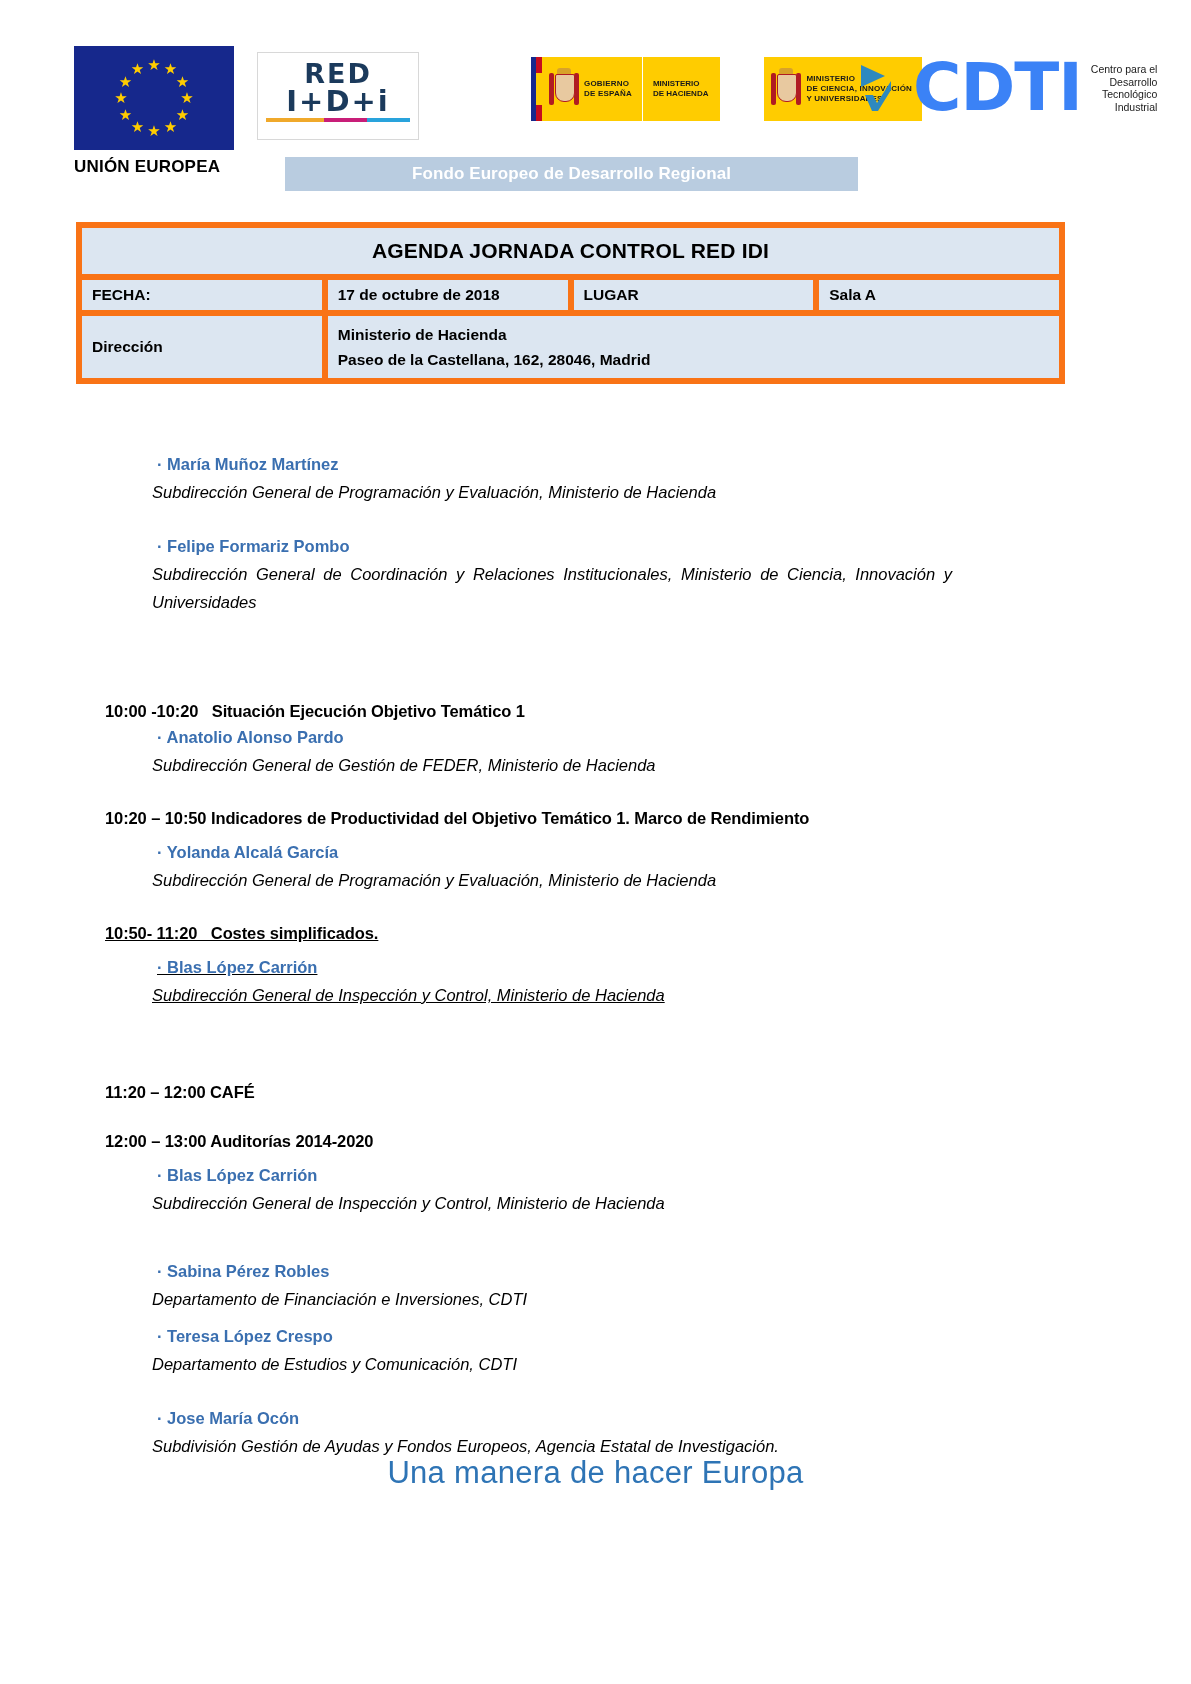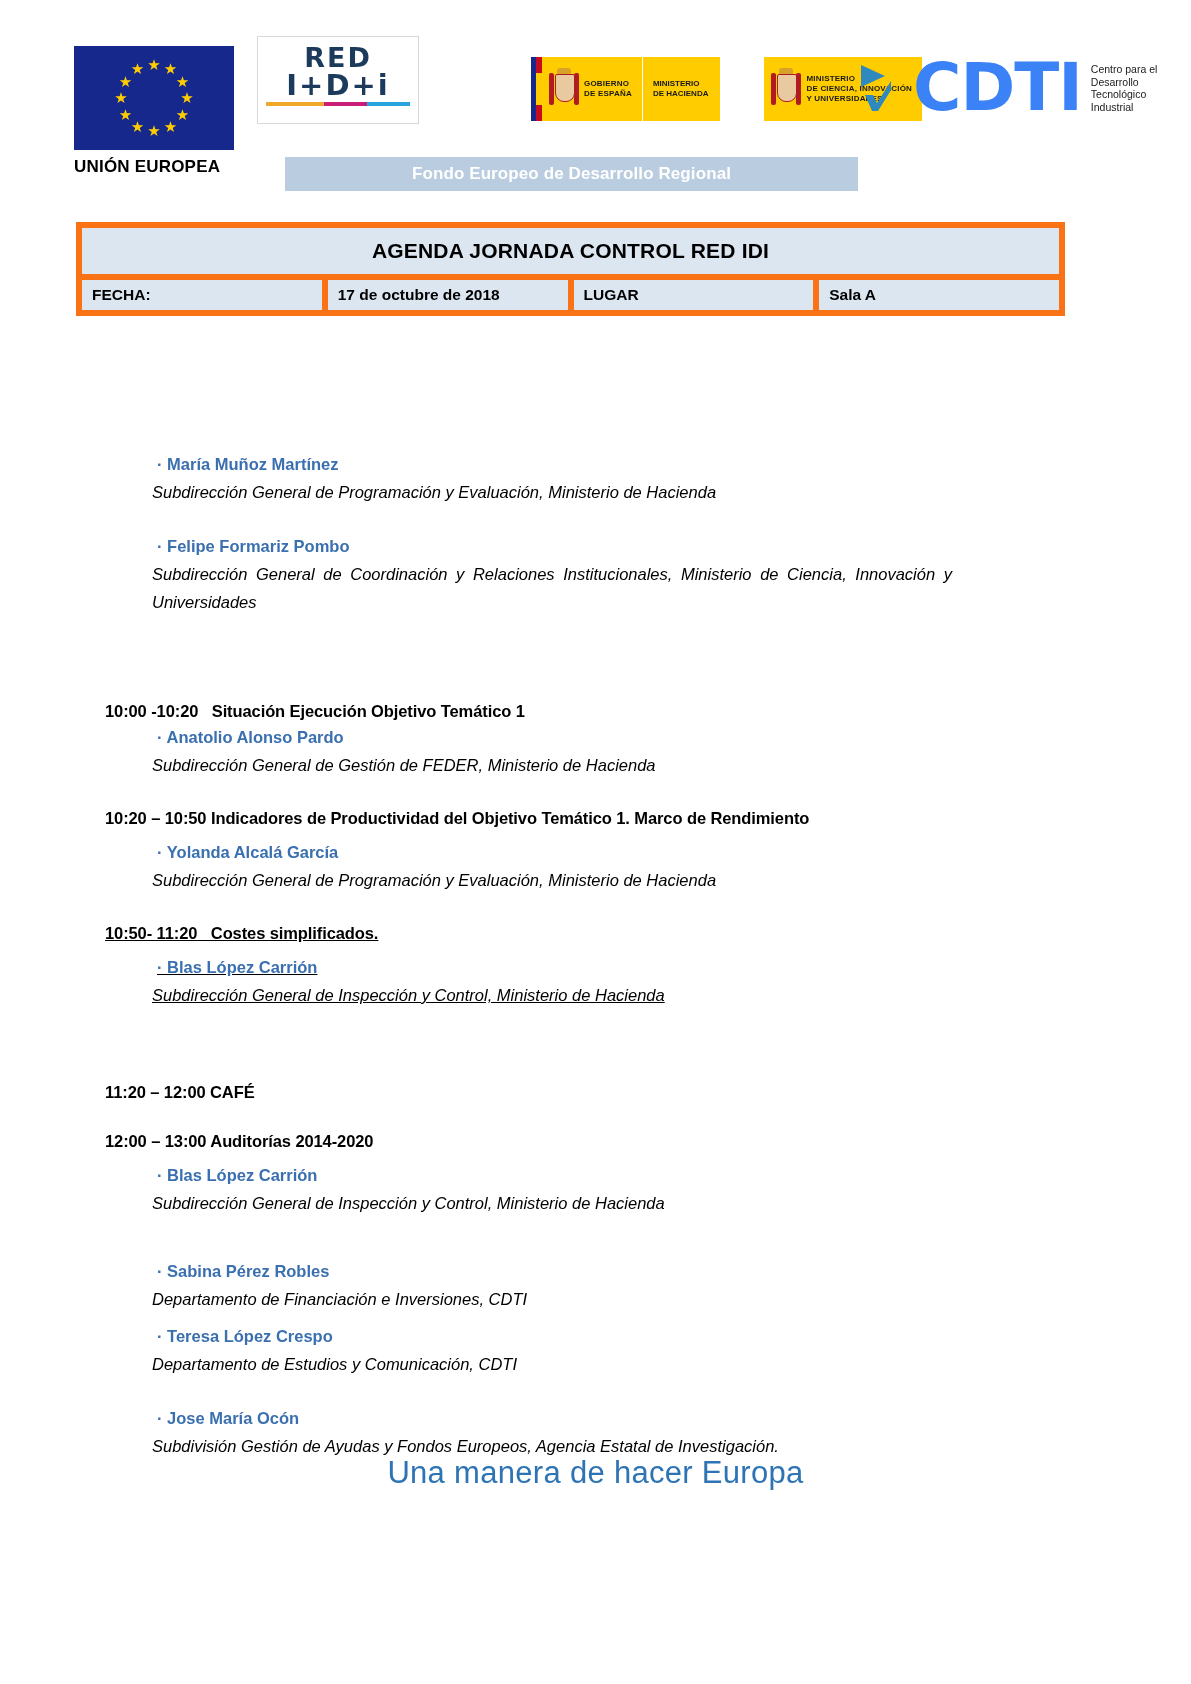--- a/index.html
+++ b/index.html
@@ -64,21 +64,21 @@
     letter-spacing: 0.2px;
     color: #000;
     text-align: left;
     font-family: "Liberation Sans", sans-serif;
   }
 
   
   .redidi-block {
     position: absolute;
     left: 257px;
-    top: 36px;
+    top: 52px;
     width: 162px;
     height: 88px;
     border: 1px solid #d8d8d8;
     background: #ffffff;
     box-sizing: border-box;
     padding: 6px 8px 4px 8px;
   }
   .redidi-row {
     font-family: "DejaVu Sans", sans-serif;
     font-weight: bold;
@@ -225,20 +225,21 @@
     line-height: 50px;
     color: #3b82f6;
     letter-spacing: -1px;
   }
   .cdti-tagline {
     margin-left: 9px;
     font-family: "Liberation Sans", sans-serif;
     font-size: 10.5px;
     line-height: 12.5px;
     color: #1a1a1a;
+    text-align: right;
   }
 
   
   .feder-banner {
     position: absolute;
     left: 285px;
     top: 157px;
     width: 573px;
     height: 34px;
     background: #b9cce0;
@@ -442,20 +443,27 @@
     <tbody>
       <tr>
         <td class="info-title" colspan="4">AGENDA JORNADA CONTROL RED IDI</td>
       </tr>
       <tr>
         <td class="cell-label">FECHA:</td>
         <td class="cell-strong">17 de octubre de 2018</td>
         <td class="cell-lugar">LUGAR</td>
         <td class="cell-sala">Sala A</td>
       </tr>
+      <tr>
+        <td class="cell-label">Dirección</td>
+        <td colspan="3">
+          <div class="addr-line cell-strong">Ministerio de Hacienda</div>
+          <div class="addr-line cell-strong">Paseo de la Castellana, 162, 28046, Madrid</div>
+        </td>
+      </tr>
     </tbody>
   </table>
 
   <div class="agenda" id="agenda-root">
       <div class="slot">
         <div class="speaker-list">
           <div class="speaker" style="margin-top: 10px;">
             <span class="speaker-name">· María Muñoz Martínez</span>
             <span class="speaker-role">Subdirección General de Programación y Evaluación, Ministerio de Hacienda</span>
           </div>

